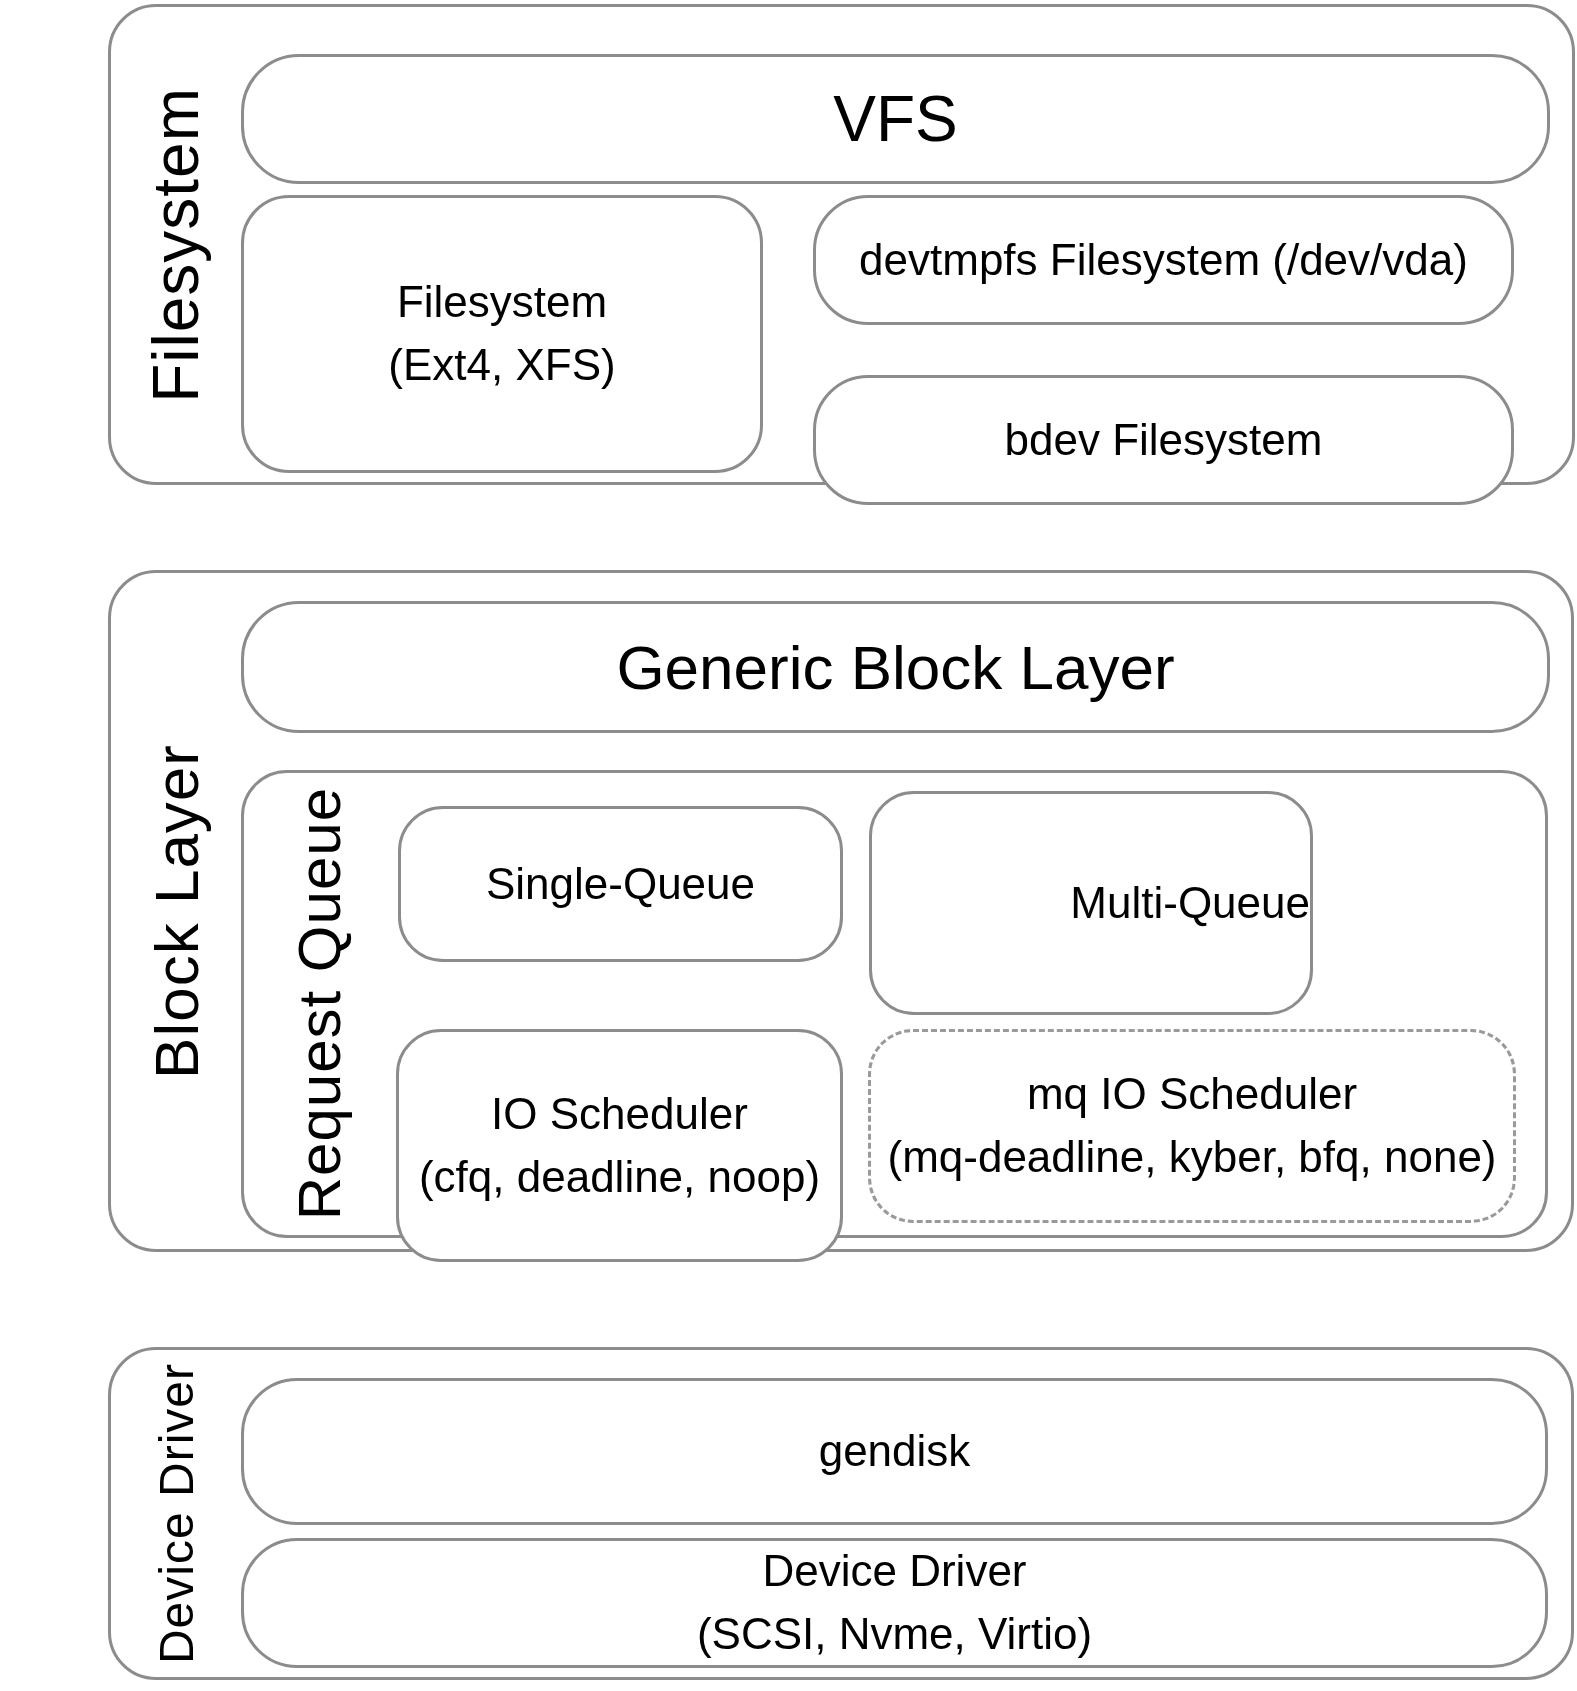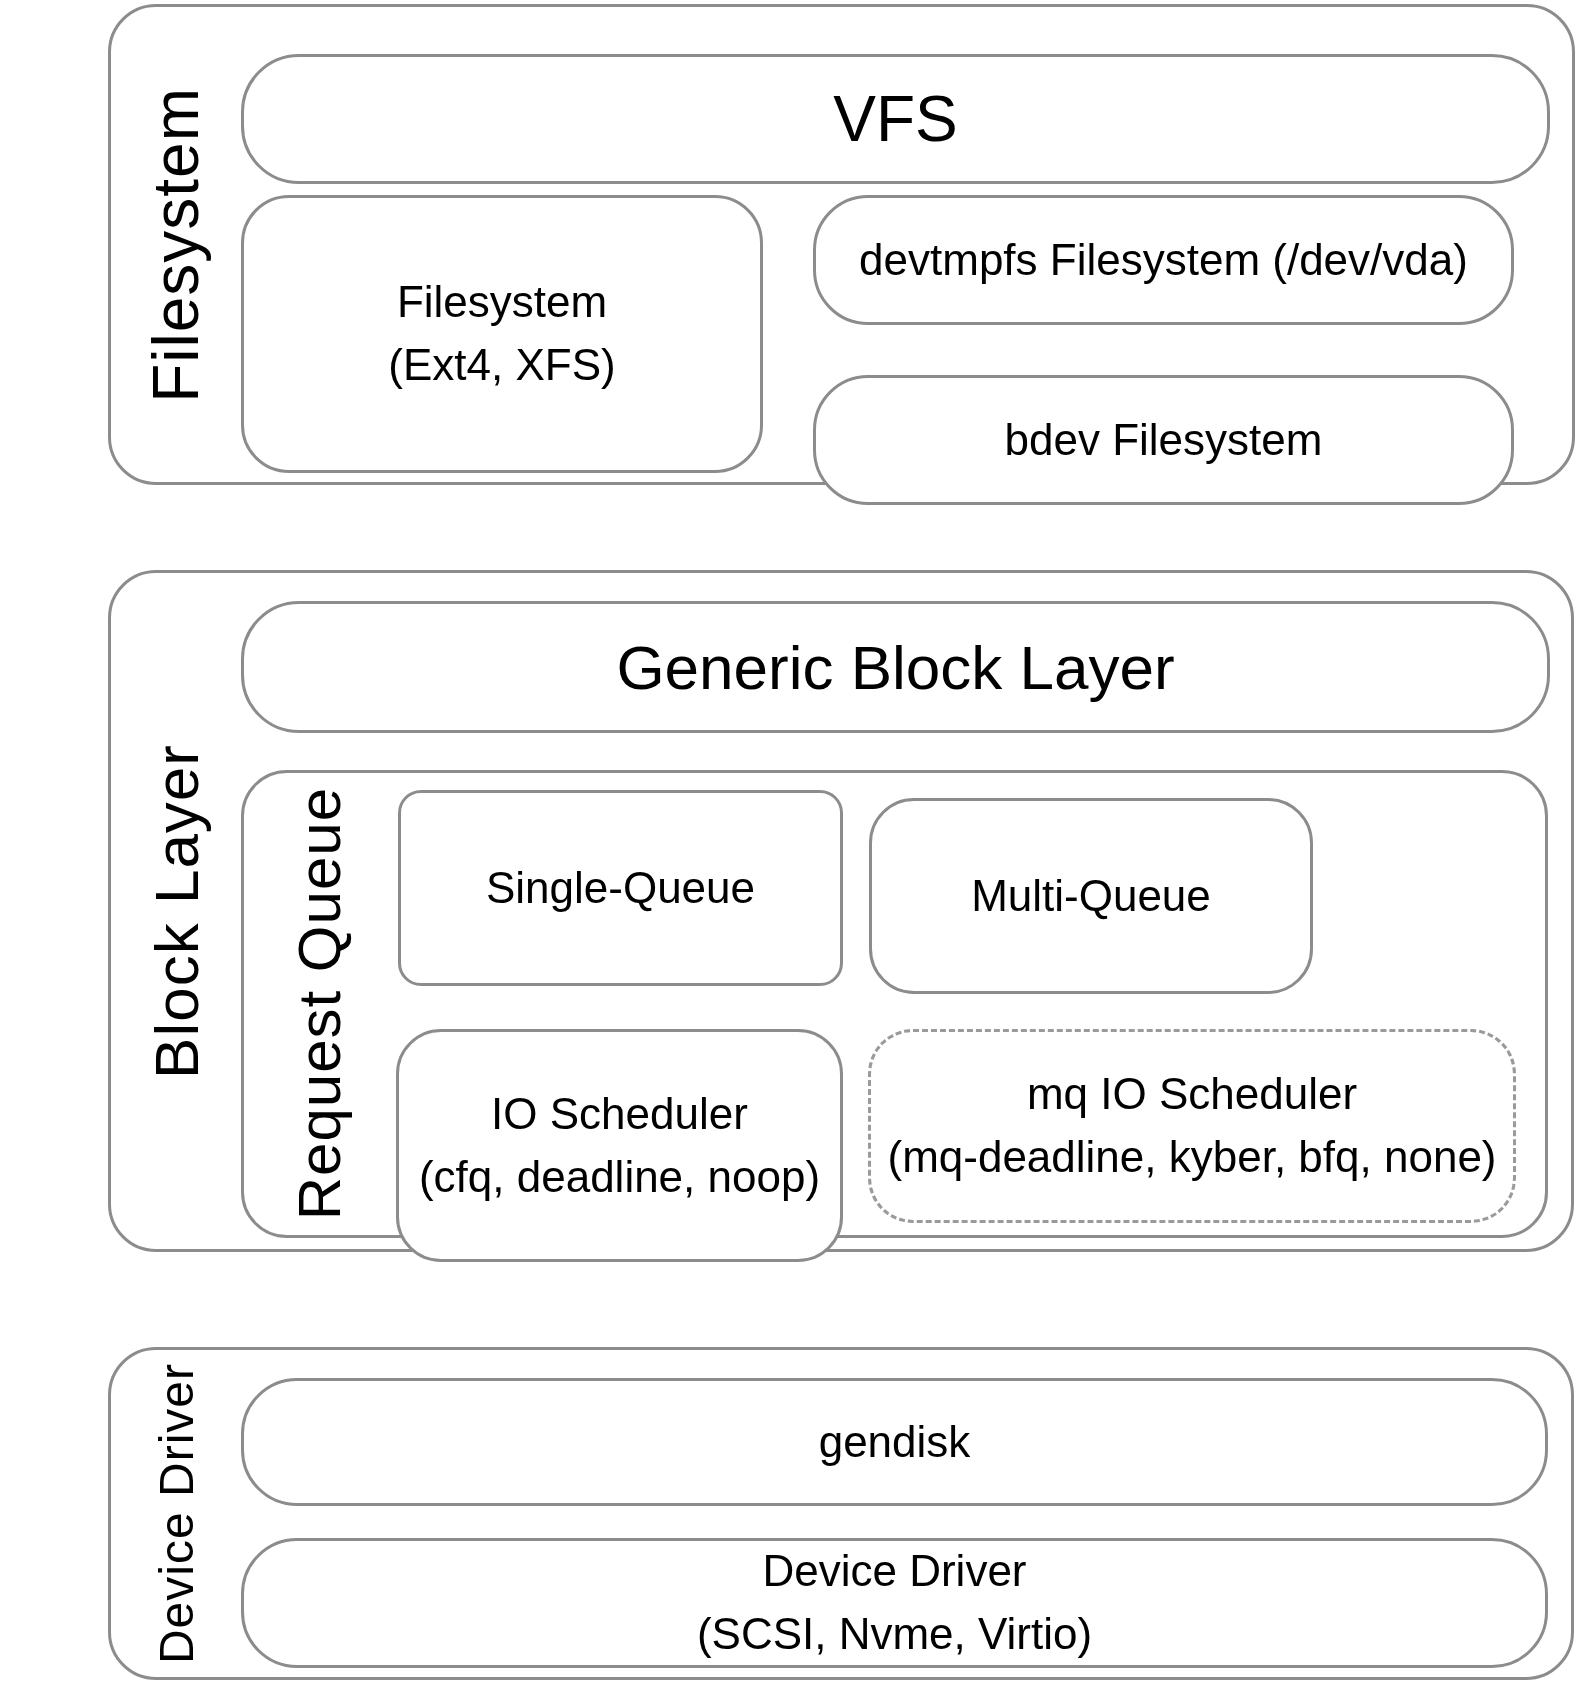--- a/index.html
+++ b/index.html
@@ -91,42 +91,42 @@
       <span>Block Layer</span>
     </div>
     <div class="box bar" style="left:130px;top:28px;width:1309px;height:132px;">
       <span class="title-text-2">Generic Block Layer</span>
     </div>
 
     <div class="container" style="left:130px;top:197px;width:1307px;height:468px;">
       <div class="vlabel lbl-requestqueue">
         <span>Request Queue</span>
       </div>
-      <div class="box rounded" style="left:154px;top:17px;width:445px;height:196px;border-radius:23px;">
+      <div class="box rounded" style="left:154px;top:33px;width:445px;height:156px;">
         <span class="box-label">Single-Queue</span>
       </div>
-      <div class="box rounded" style="left:625px;top:25px;width:444px;height:196px;">
+      <div class="box rounded" style="left:625px;top:18px;width:444px;height:224px;justify-content:flex-end;">
         <span class="box-label">Multi-Queue</span>
       </div>
       <div class="box rounded" style="left:152px;top:256px;width:447px;height:233px;">
         <span class="box-label">IO Scheduler
 (cfq, deadline, noop)</span>
       </div>
       <div class="box rounded dashed" style="left:624px;top:256px;width:648px;height:194px;">
         <span class="box-label">mq IO Scheduler
 (mq-deadline, kyber, bfq, none)</span>
       </div>
     </div>
   </div>
 
   <div class="section" style="left:108px;top:1347px;width:1466px;height:333px;">
     <div class="vlabel lbl-devicedriver">
       <span>Device Driver</span>
     </div>
-    <div class="box bar" style="left:130px;top:28px;width:1307px;height:128px;border-radius:56px;">
+    <div class="box bar" style="left:130px;top:28px;width:1307px;height:147px;border-radius:56px;">
       <span class="box-label">gendisk</span>
     </div>
     <div class="box bar" style="left:130px;top:188px;width:1307px;height:130px;border-radius:56px;">
       <span class="box-label">Device Driver
 (SCSI, Nvme, Virtio)</span>
     </div>
   </div>
 
 </div>
 

